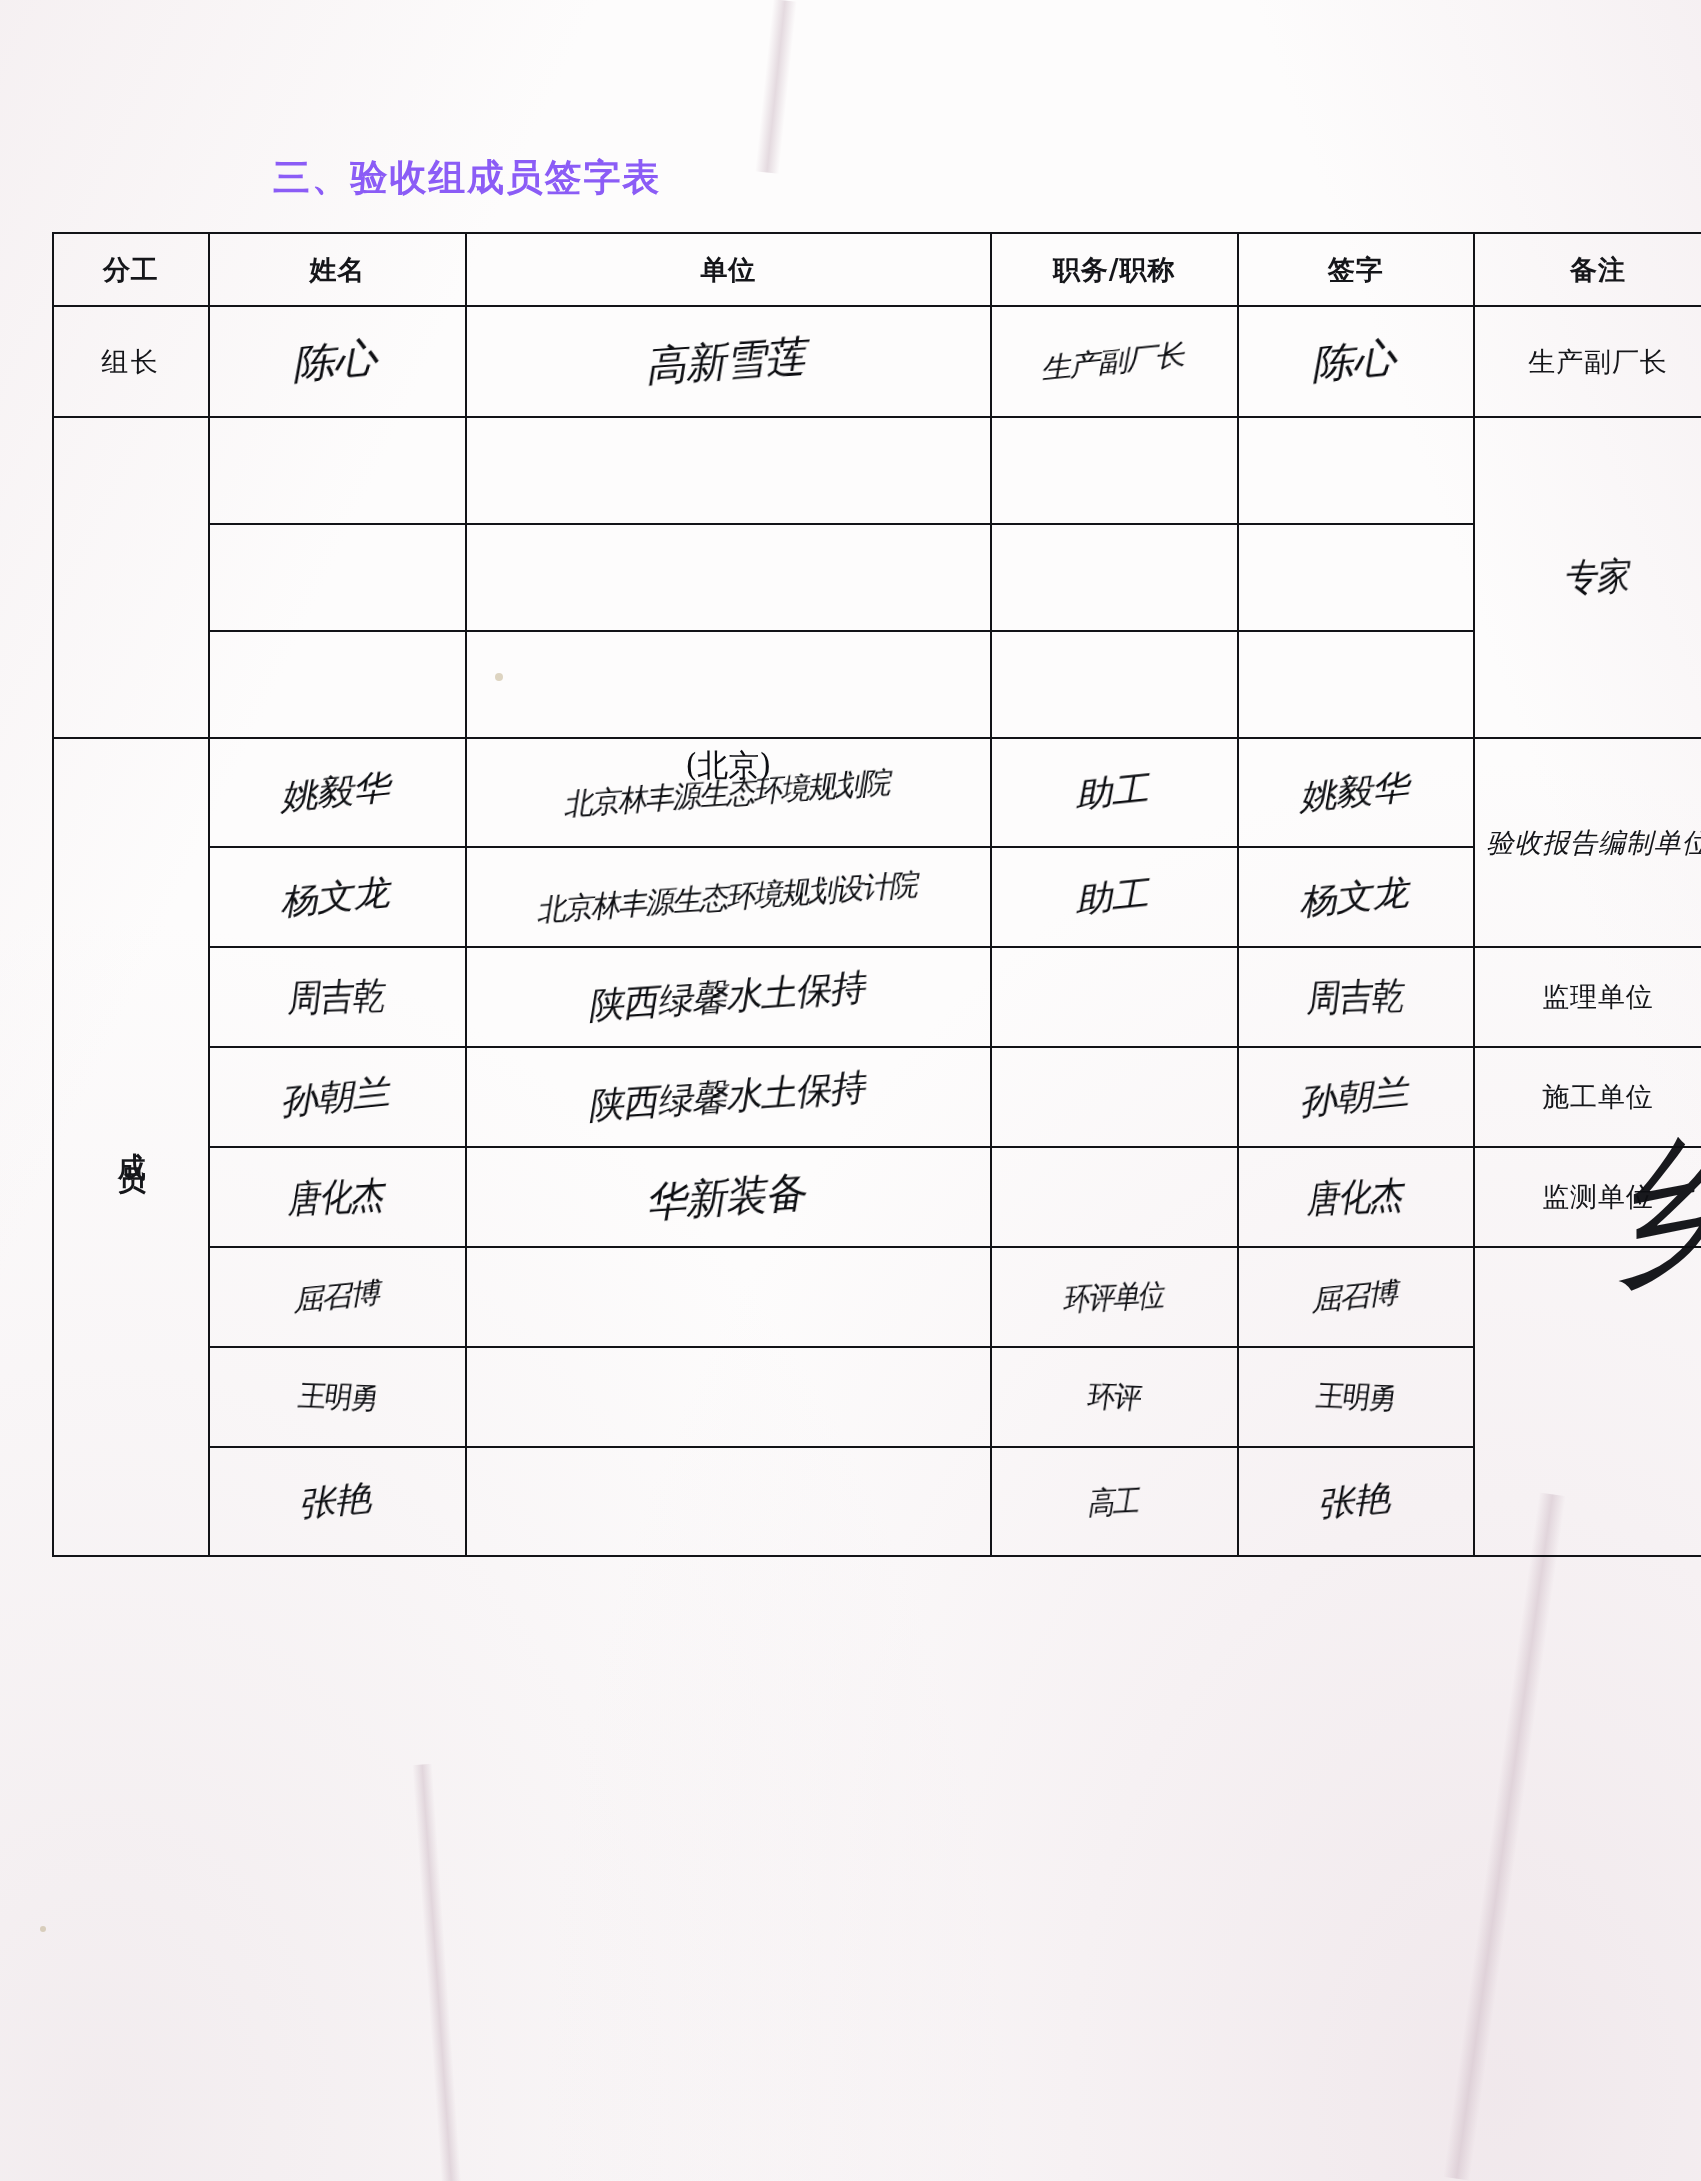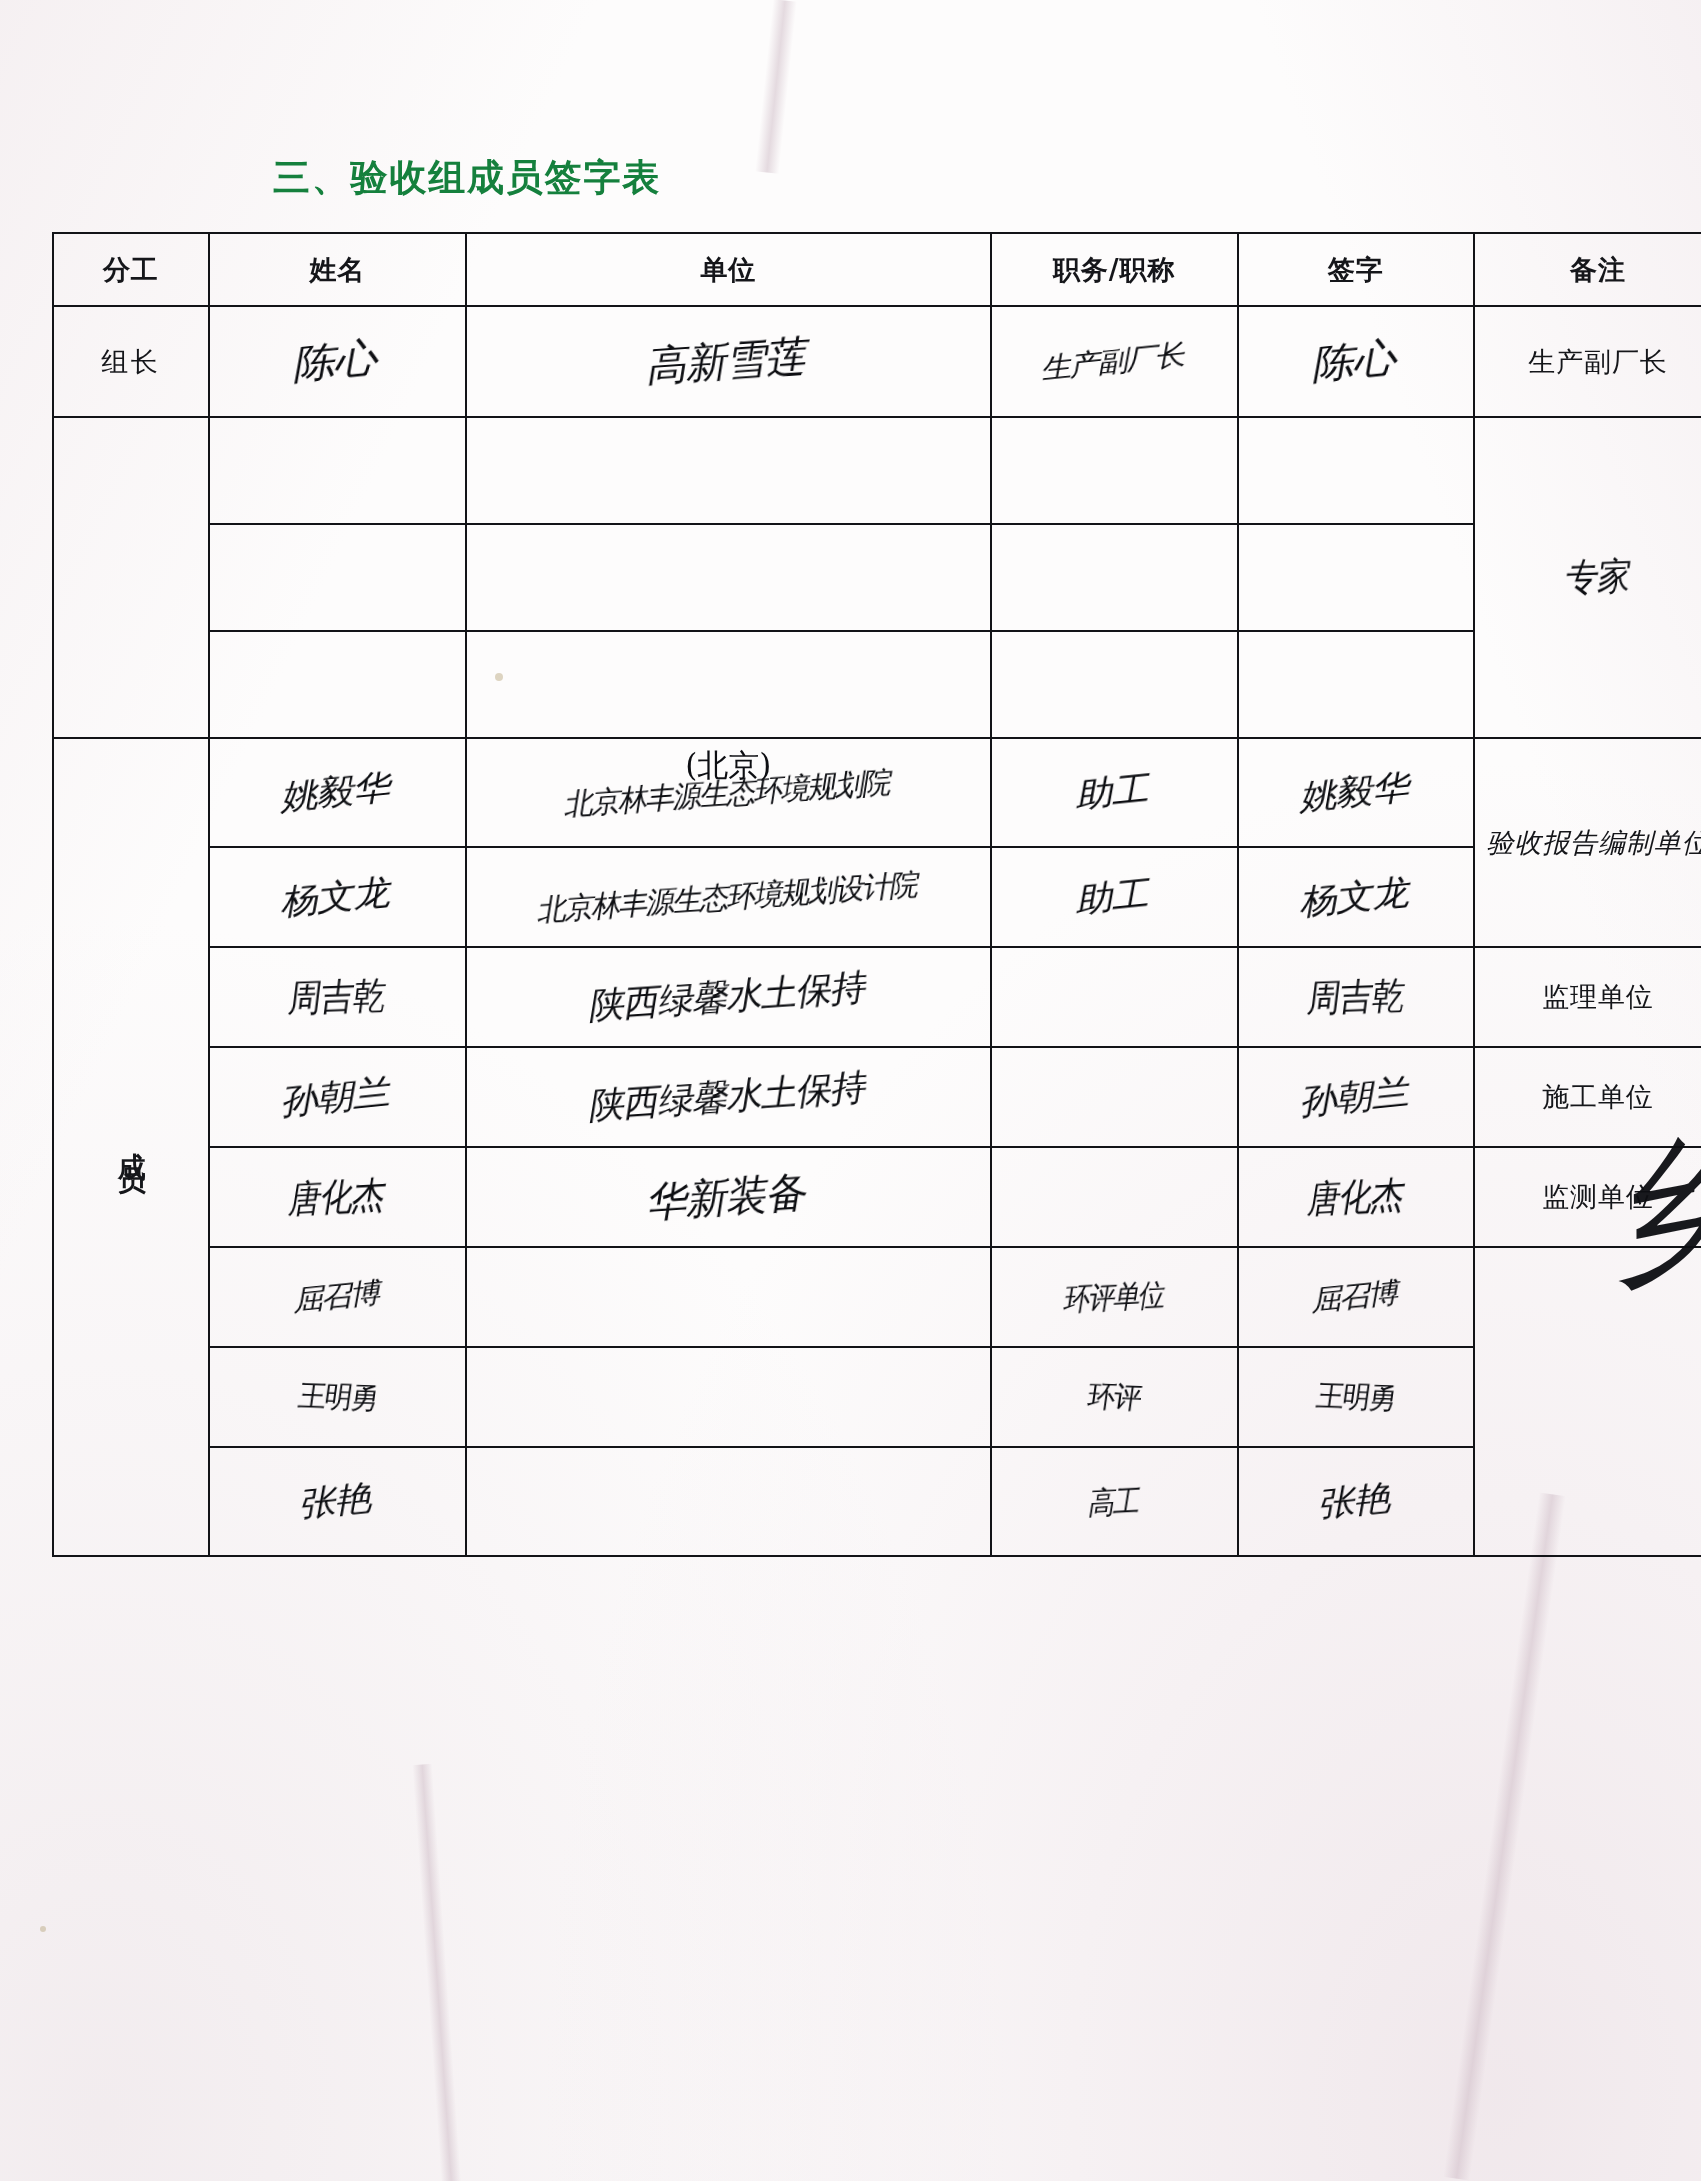--- a/index.html
+++ b/index.html
@@ -43,21 +43,21 @@
 
   
   .doc-title {
     position: absolute;
     left: 273px;
     top: 153px;
     font-family: "DejaVu Serif", "Liberation Serif", serif;
     font-size: 37px;
     font-weight: bold;
     letter-spacing: 1.8px;
-    color: #15803d;
+    color: #8b5cf6;
     white-space: nowrap;
   }
 
   
   .sig-table-wrap {
     position: absolute;
     left: 52px;
     top: 232px;
     width: 1671px;
   }

